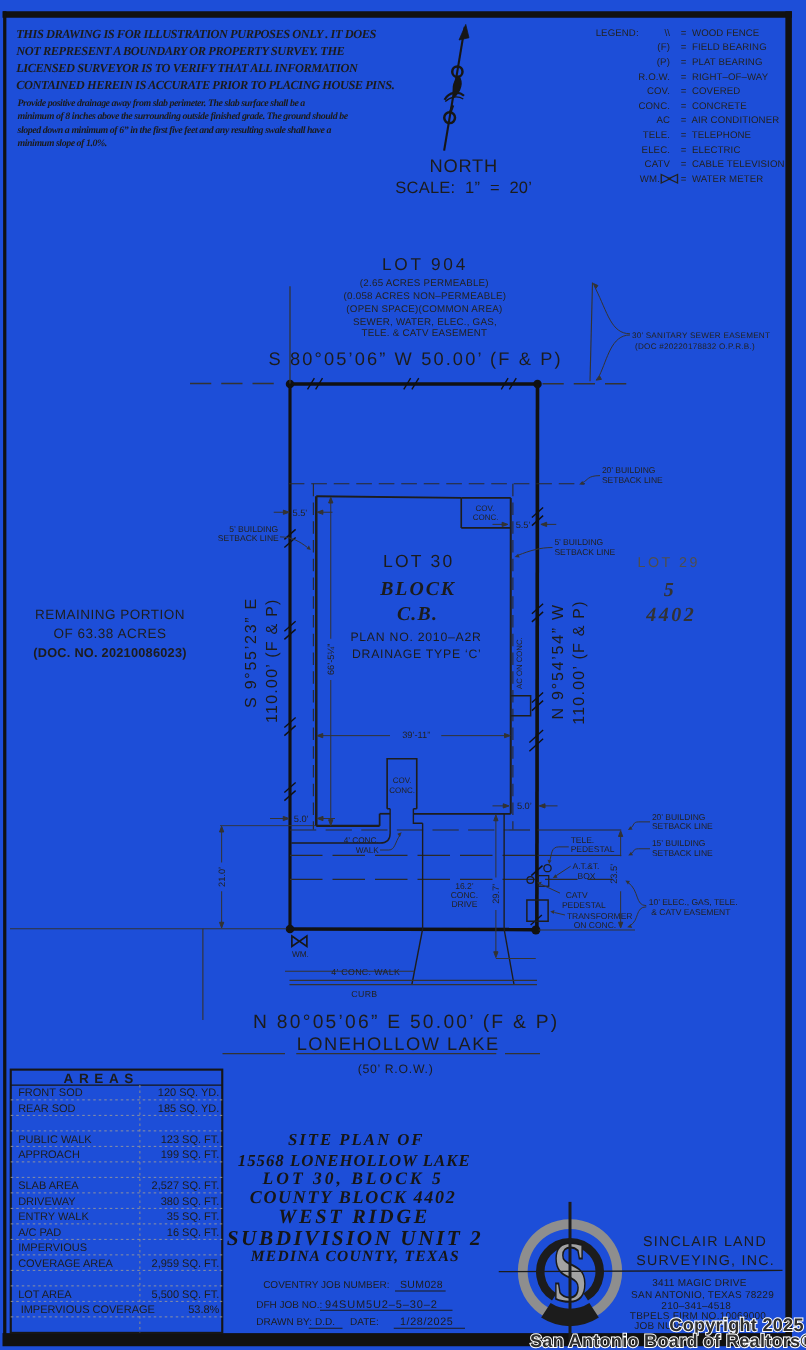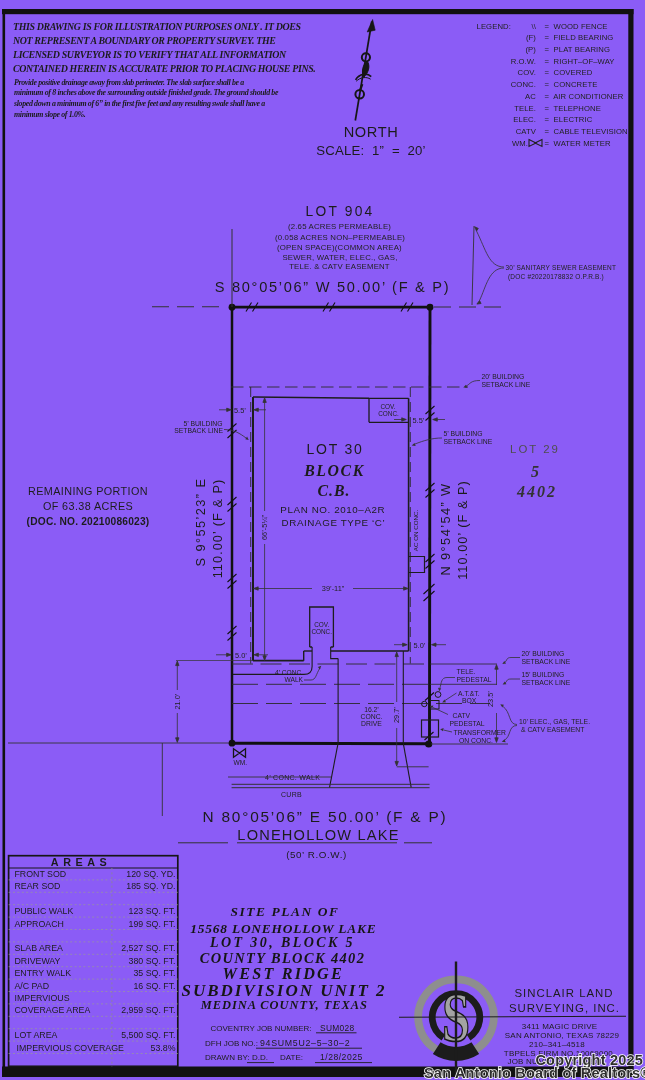--- a/index.html
+++ b/index.html
@@ -1,16 +1,16 @@
 <!DOCTYPE html>
 <html><head>
 <meta charset="utf-8">
 <style>
   html,body{margin:0;padding:0;background:#fff;}
-  #page{position:relative;width:645px;height:1080px;background:#8b5cf6;overflow:hidden;}
+  #page{position:relative;width:645px;height:1080px;background:#1d4ed8;overflow:hidden;}
   svg{position:absolute;left:0;top:0;}
   svg{fill:#1c1c1c;}
   text{font-family:"Liberation Sans",sans-serif;}
   .ser,.ser text,text.ser{font-family:"Liberation Serif",serif;}
 </style>
 </head>
 <body>
 <div id="page">
 <svg width="645" height="1080" viewBox="0 0 645 1080">
 

